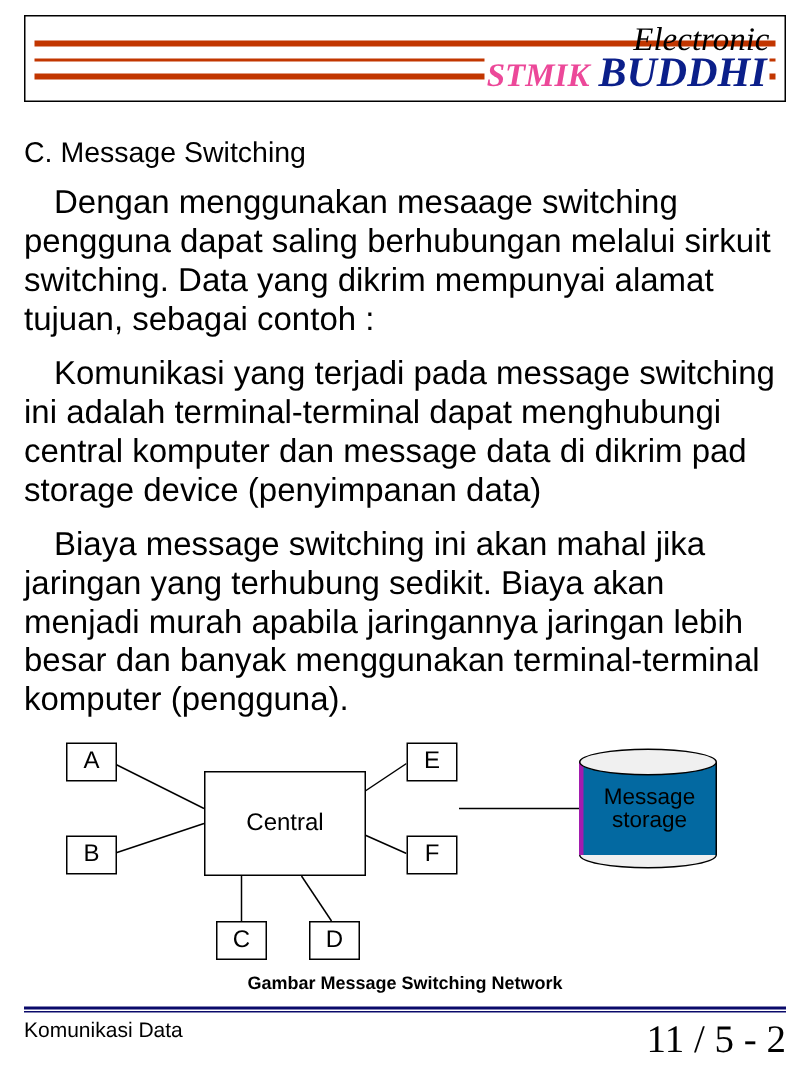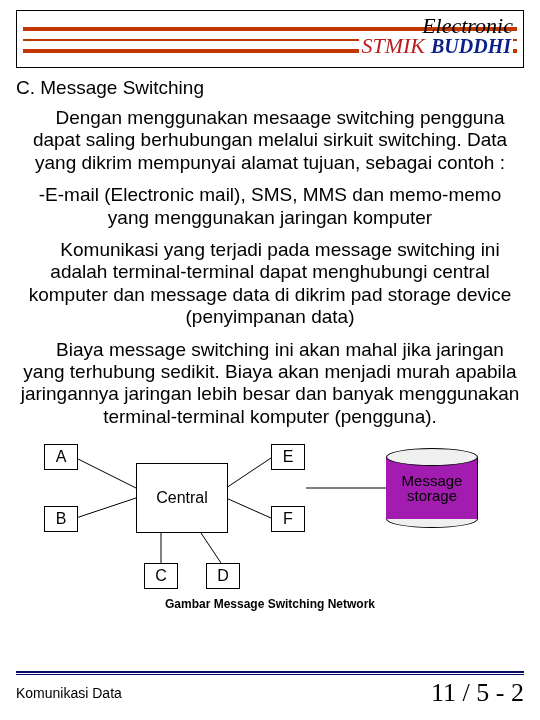--- a/index.html
+++ b/index.html
@@ -66,76 +66,76 @@
     display: flex;
     align-items: baseline;
     justify-content: flex-end;
     gap: 6px;
     margin-top: -6px;
     background: #fff;
     padding: 0 2px;
   }
   .brand-stmik {
     font-size: 22px;
-    font-weight: 400;
+    font-weight: 700;
     font-style: italic;
     font-family: "Times New Roman", serif;
-    color: #b91c1c;
+    color: #ec4899;
   }
   .brand-buddhi {
-    font-size: 20px;
+    font-size: 28px;
     font-weight: 900;
     font-style: italic;
     font-family: "Times New Roman", serif;
     color: #0b1f8a;
   }
   .content {
-    margin-top: 9px;
+    margin-top: 24px;
   }
   .section-title {
     font-size: 19px;
     margin-bottom: 8px;
     font-weight: normal;
   }
   .para {
-    font-size: 19px;
+    font-size: 22px;
     line-height: 1.18;
     margin-bottom: 10px;
-    text-align: center;
+    text-align: left;
   }
   .indent { text-indent: 20px; }
   .diagram {
     position: relative;
     width: 490px;
     height: 155px;
     margin-top: 4px;
   }
   .dnode {
     position: absolute;
     border: 1px solid #000;
     background: #fff;
     font-size: 16px;
     display: flex;
     align-items: center;
     justify-content: center;
     font-family: Arial, sans-serif;
   }
   .small { width: 34px; height: 26px; }
-  .central { width: 92px; height: 70px; }
+  .central { width: 108px; height: 70px; }
   .cyl {
     position: absolute;
     width: 92px;
     height: 80px;
   }
   .cyl-body {
     position: absolute;
     left: 0; right: 0; top: 9px; bottom: 9px;
-    border-left: 1px solid #a21caf;
+    border-left: 3px solid #a21caf;
     border-right: 1px solid #000;
-    background: #a21caf;
+    background: #0369a1;
     display:flex; align-items:center; justify-content:center;
     font-size:15px; text-align:center; line-height:1.05;
   }
   .cyl-top, .cyl-bot {
     position: absolute; left:0; right:0; height:18px;
     border:1px solid #000; border-radius:50%;
     background:#f0f0f0;
   }
   .cyl-top { top:0; }
   .cyl-bot { bottom:0; }
@@ -152,21 +152,21 @@
     padding-top: 4px;
   }
   .footer-line {
     height: 0;
     border-top: 2px solid #0a0a6a;
     border-bottom: 1px solid #0a0a6a;
     padding-top: 1px;
     margin-bottom: 3px;
   }
   .footer-row {
-    display:flex; justify-content:space-between; align-items:center;
+    display:flex; justify-content:space-between; align-items:flex-start;
   }
   .footer-left { font-size: 14px; }
   .footer-right { font-size: 26px; font-family: "Times New Roman", serif; }
 </style>
 </head>
 <body>
 
 <div class="banner">
   <div class="banner-inner">
     <div class="banner-stripes"></div>
@@ -176,21 +176,20 @@
         <span class="brand-stmik">STMIK</span>
         <span class="brand-buddhi">BUDDHI</span>
       </div>
     </div>
   </div>
 </div>
 
 <div class="content">
   <div class="section-title">C. Message Switching</div>
   <p class="para indent">Dengan menggunakan mesaage switching pengguna dapat saling berhubungan melalui sirkuit switching. Data yang dikrim mempunyai alamat tujuan, sebagai contoh :</p>
-  <p class="para">-E-mail (Electronic mail), SMS, MMS dan memo-memo yang menggunakan jaringan komputer</p>
   <p class="para indent">Komunikasi yang terjadi pada message switching ini adalah terminal-terminal dapat menghubungi central komputer dan message data di dikrim pad storage device (penyimpanan data)</p>
   <p class="para indent">Biaya message switching ini akan mahal jika jaringan yang terhubung sedikit. Biaya akan menjadi murah apabila jaringannya jaringan lebih besar dan banyak menggunakan terminal-terminal komputer (pengguna).</p>
 
   <div class="diagram">
     <svg class="lines">
       <line x1="60" y1="20" x2="120" y2="50" stroke="#000"></line>
       <line x1="60" y1="80" x2="120" y2="60" stroke="#000"></line>
       <line x1="210" y1="50" x2="255" y2="20" stroke="#000"></line>
       <line x1="210" y1="60" x2="255" y2="80" stroke="#000"></line>
       <line x1="145" y1="95" x2="145" y2="125" stroke="#000"></line>

